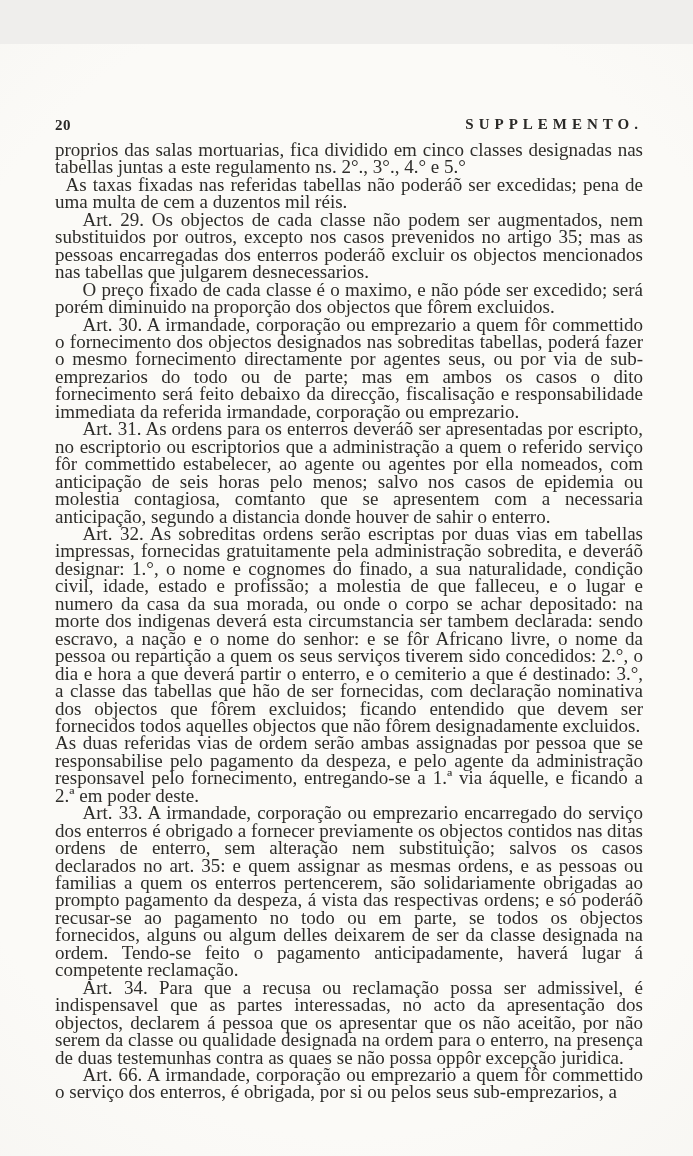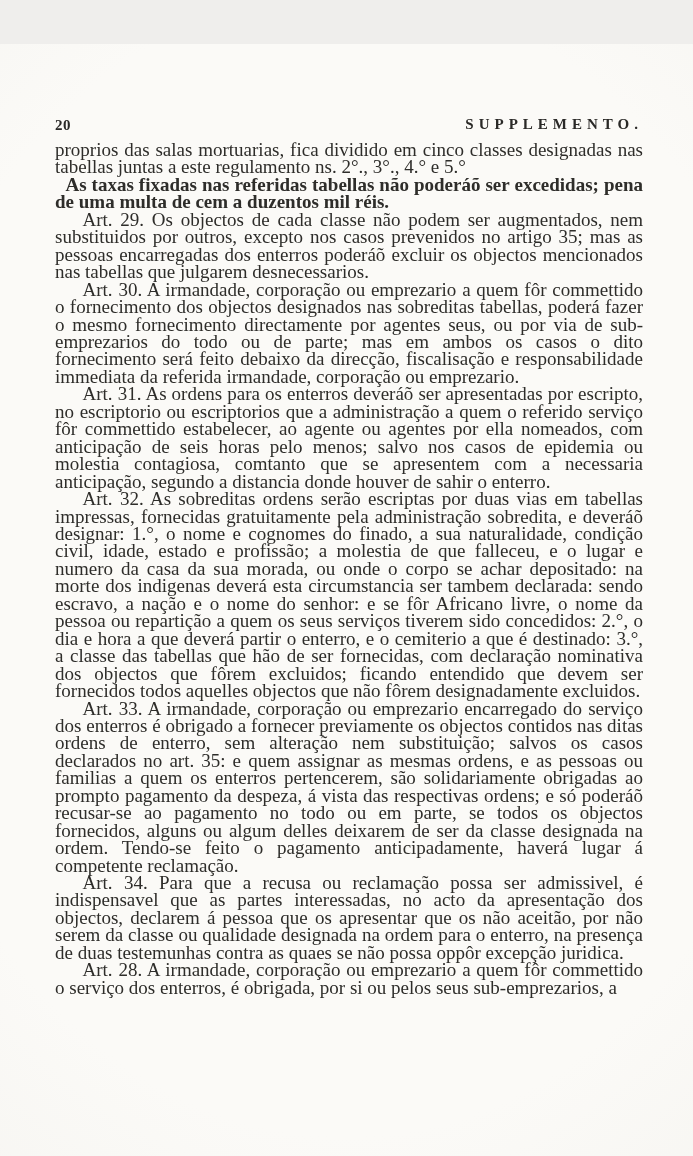--- a/index.html
+++ b/index.html
@@ -55,38 +55,39 @@
   .para {
     margin: 0;
     padding: 0;
   }
   .para.indent {
     text-indent: 1.45em;
     font-family: Liberation Serif, serif;
   }
   .para.indent-sm {
     text-indent: 0.55em;
-    font-weight: bold;
   }
 </style>
 </head>
 <body>
 
 <div class="page">
 
   <header class="page-header">
     <span class="page-number">20</span>
     <span class="page-title">SUPPLEMENTO.</span>
   </header>
 
   <main class="body-text">
     <p class="para">proprios das salas mortuarias, fica dividido em cinco classes designadas nas tabellas juntas a este regulamento ns. 2°., 3°., 4.° e 5.°</p>
     <p class="para indent-sm">As taxas fixadas nas referidas tabellas não poderáõ ser excedidas; pena de uma multa de cem a duzentos mil réis.</p>
     <p class="para indent">Art. 29. Os objectos de cada classe não podem ser augmentados, nem substituidos por outros, excepto nos casos prevenidos no artigo 35; mas as pessoas encarregadas dos enterros poderáõ excluir os objectos mencionados nas tabellas que julgarem desnecessarios.</p>
+    <p class="para indent">O preço fixado de cada classe é o maximo, e não póde ser excedido; será porém diminuido na proporção dos objectos que fôrem excluidos.</p>
     <p class="para indent">Art. 30. A irmandade, corporação ou emprezario a quem fôr commettido o fornecimento dos objectos designados nas sobreditas tabellas, poderá fazer o mesmo fornecimento directamente por agentes seus, ou por via de sub-emprezarios do todo ou de parte; mas em ambos os casos o dito fornecimento será feito debaixo da direcção, fiscalisação e responsabilidade immediata da referida irmandade, corporação ou emprezario.</p>
     <p class="para indent">Art. 31. As ordens para os enterros deveráõ ser apresentadas por escripto, no escriptorio ou escriptorios que a administração a quem o referido serviço fôr commettido estabelecer, ao agente ou agentes por ella nomeados, com anticipação de seis horas pelo menos; salvo nos casos de epidemia ou molestia contagiosa, comtanto que se apresentem com a necessaria anticipação, segundo a distancia donde houver de sahir o enterro.</p>
     <p class="para indent">Art. 32. As sobreditas ordens serão escriptas por duas vias em tabellas impressas, fornecidas gratuitamente pela administração sobredita, e deveráõ designar: 1.°, o nome e cognomes do finado, a sua naturalidade, condição civil, idade, estado e profissão; a molestia de que falleceu, e o lugar e numero da casa da sua morada, ou onde o corpo se achar depositado: na morte dos indigenas deverá esta circumstancia ser tambem declarada: sendo escravo, a nação e o nome do senhor: e se fôr Africano livre, o nome da pessoa ou repartição a quem os seus serviços tiverem sido concedidos: 2.°, o dia e hora a que deverá partir o enterro, e o cemiterio a que é destinado: 3.°, a classe das tabellas que hão de ser fornecidas, com declaração nominativa dos objectos que fôrem excluidos; ficando entendido que devem ser fornecidos todos aquelles objectos que não fôrem designadamente excluidos.</p>
+    <p class="para">As duas referidas vias de ordem serão ambas assignadas por pessoa que se responsabilise pelo pagamento da despeza, e pelo agente da administração responsavel pelo fornecimento, entregando-se a 1.ª via áquelle, e ficando a 2.ª em poder deste.</p>
     <p class="para indent">Art. 33. A irmandade, corporação ou emprezario encarregado do serviço dos enterros é obrigado a fornecer previamente os objectos contidos nas ditas ordens de enterro, sem alteração nem substituição; salvos os casos declarados no art. 35: e quem assignar as mesmas ordens, e as pessoas ou familias a quem os enterros pertencerem, são solidariamente obrigadas ao prompto pagamento da despeza, á vista das respectivas ordens; e só poderáõ recusar-se ao pagamento no todo ou em parte, se todos os objectos fornecidos, alguns ou algum delles deixarem de ser da classe designada na ordem. Tendo-se feito o pagamento anticipadamente, haverá lugar á competente reclamação.</p>
     <p class="para indent">Art. 34. Para que a recusa ou reclamação possa ser admissivel, é indispensavel que as partes interessadas, no acto da apresentação dos objectos, declarem á pessoa que os apresentar que os não aceitão, por não serem da classe ou qualidade designada na ordem para o enterro, na presença de duas testemunhas contra as quaes se não possa oppôr excepção juridica.</p>
-    <p class="para indent">Art. 28. A irmandade, corporação ou emprezario a quem fôr commettido o serviço dos enterros, é obrigada, por si ou pelos seus sub-emprezarios, a</p>
+    <p class="para indent">Art. 66. A irmandade, corporação ou emprezario a quem fôr commettido o serviço dos enterros, é obrigada, por si ou pelos seus sub-emprezarios, a</p>
   </main>
 
 </div>
 
 </body></html>

